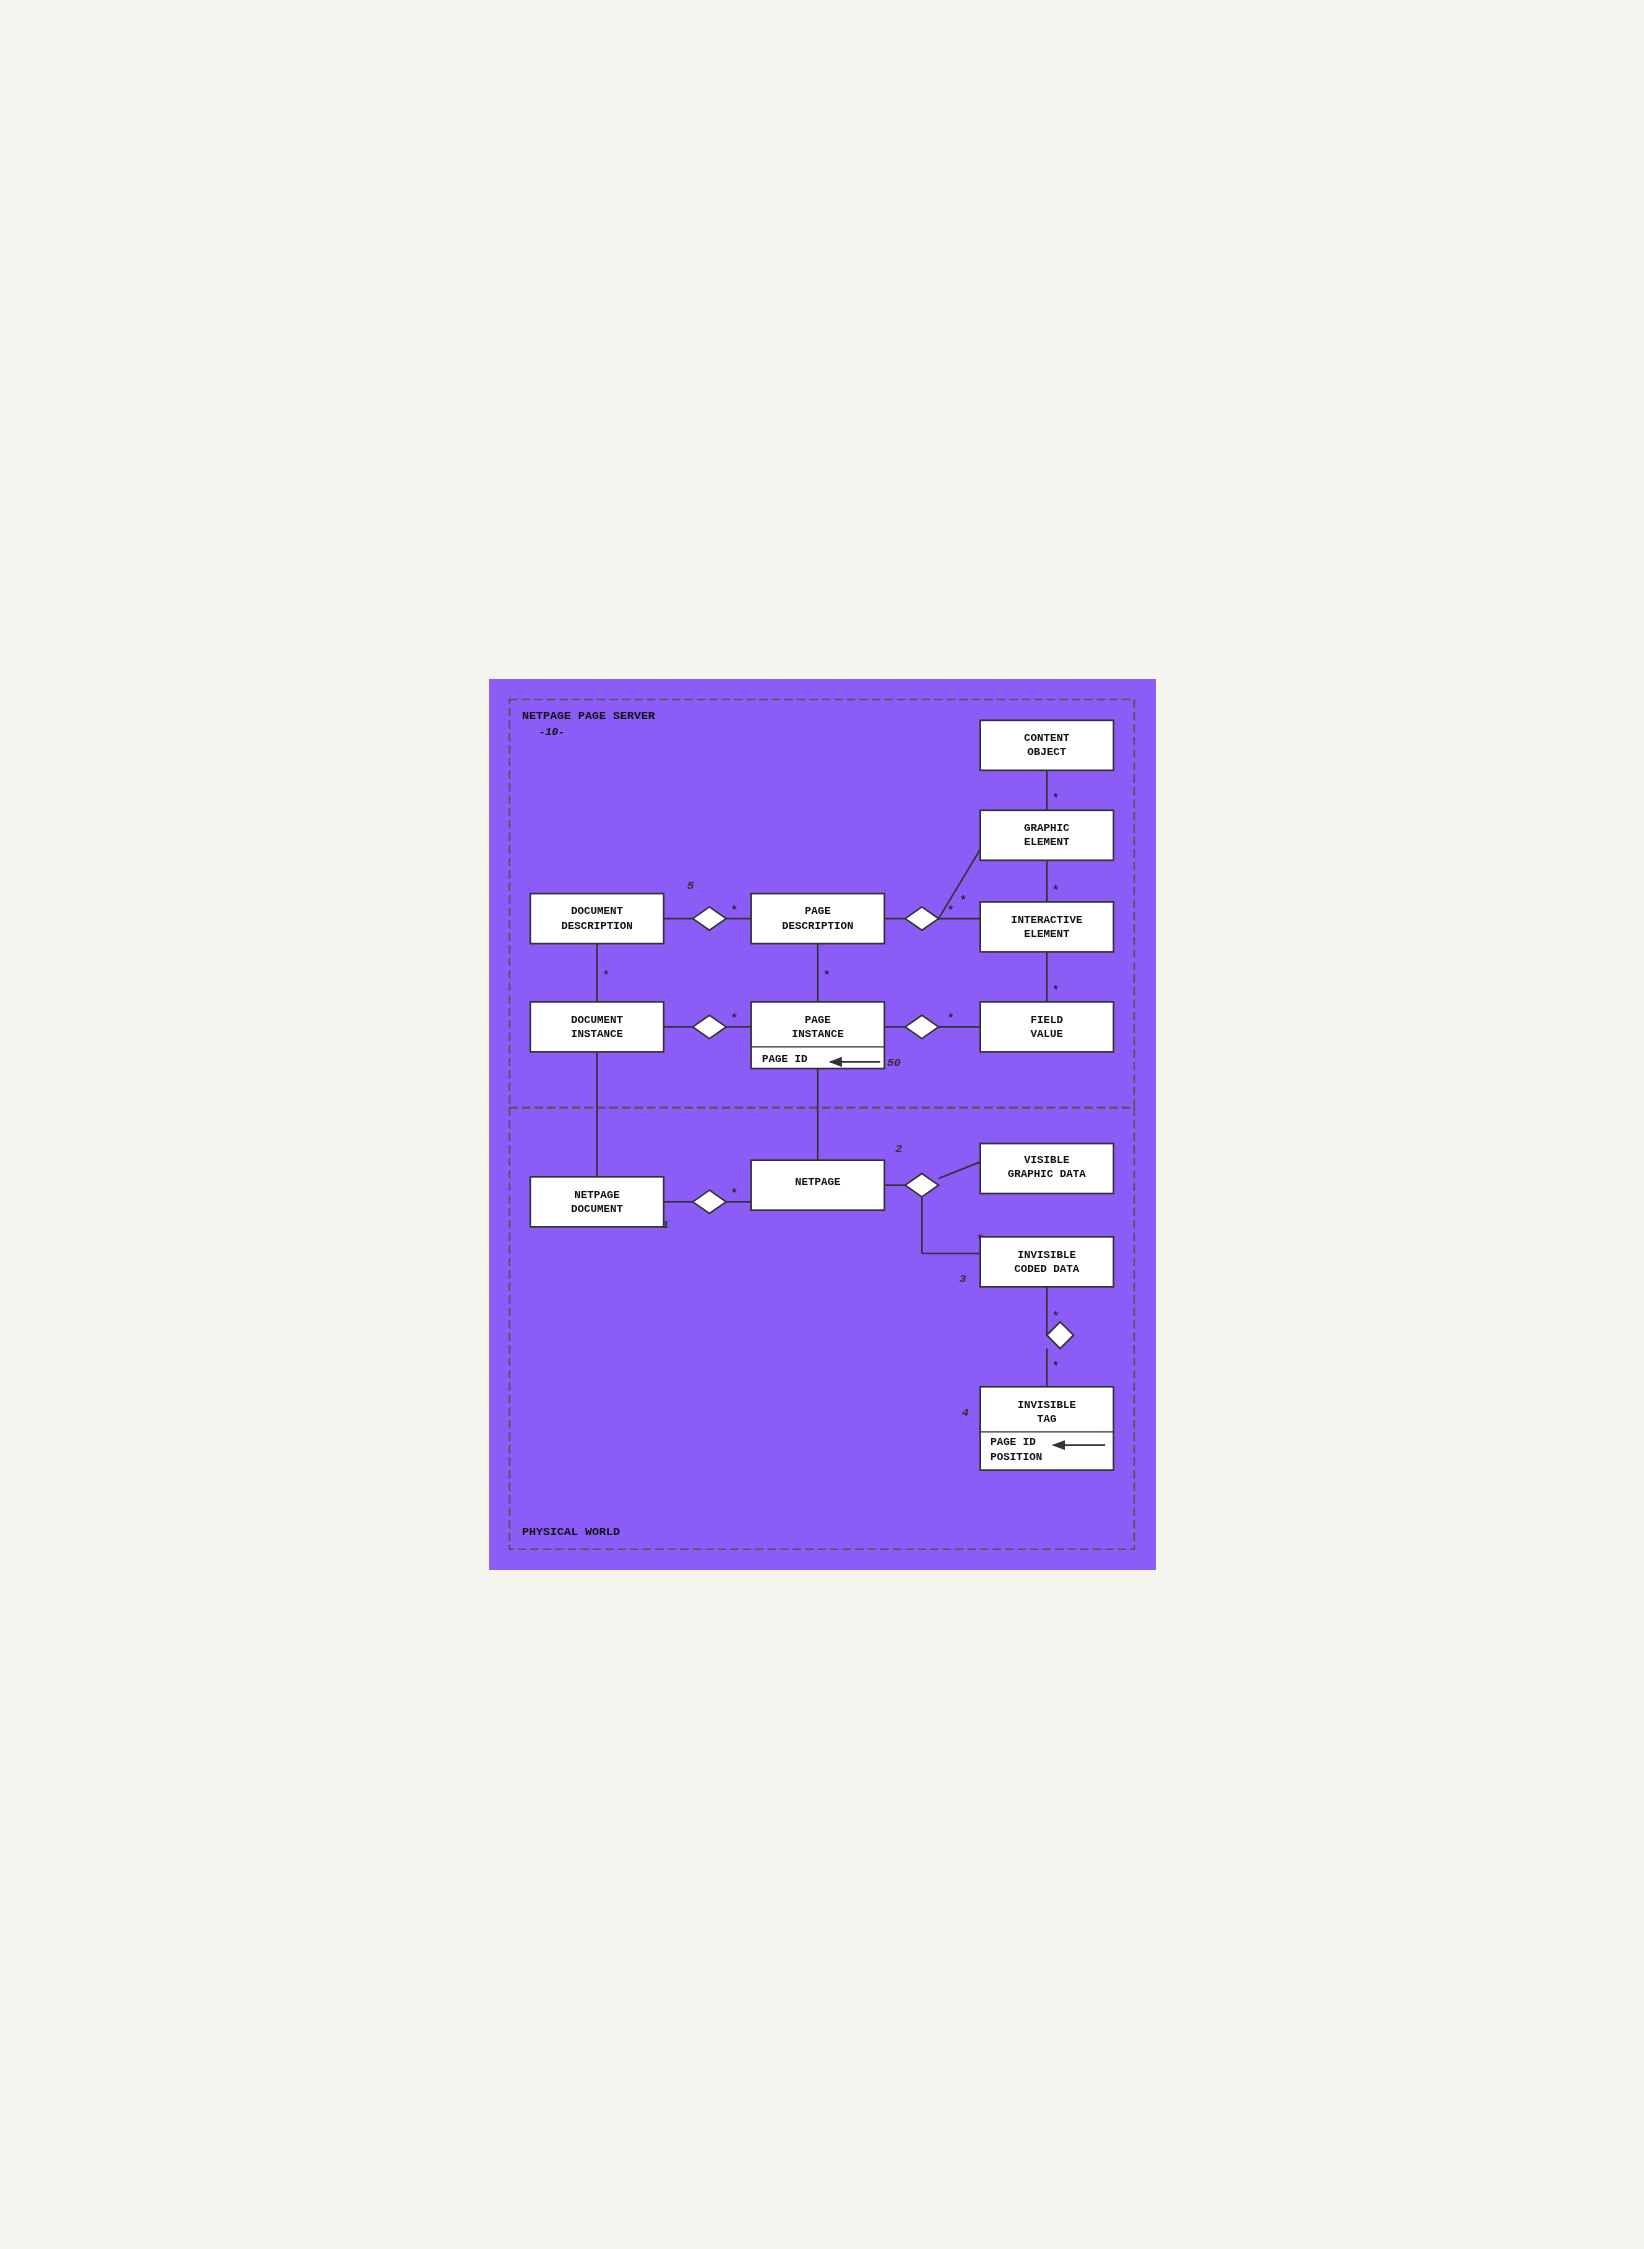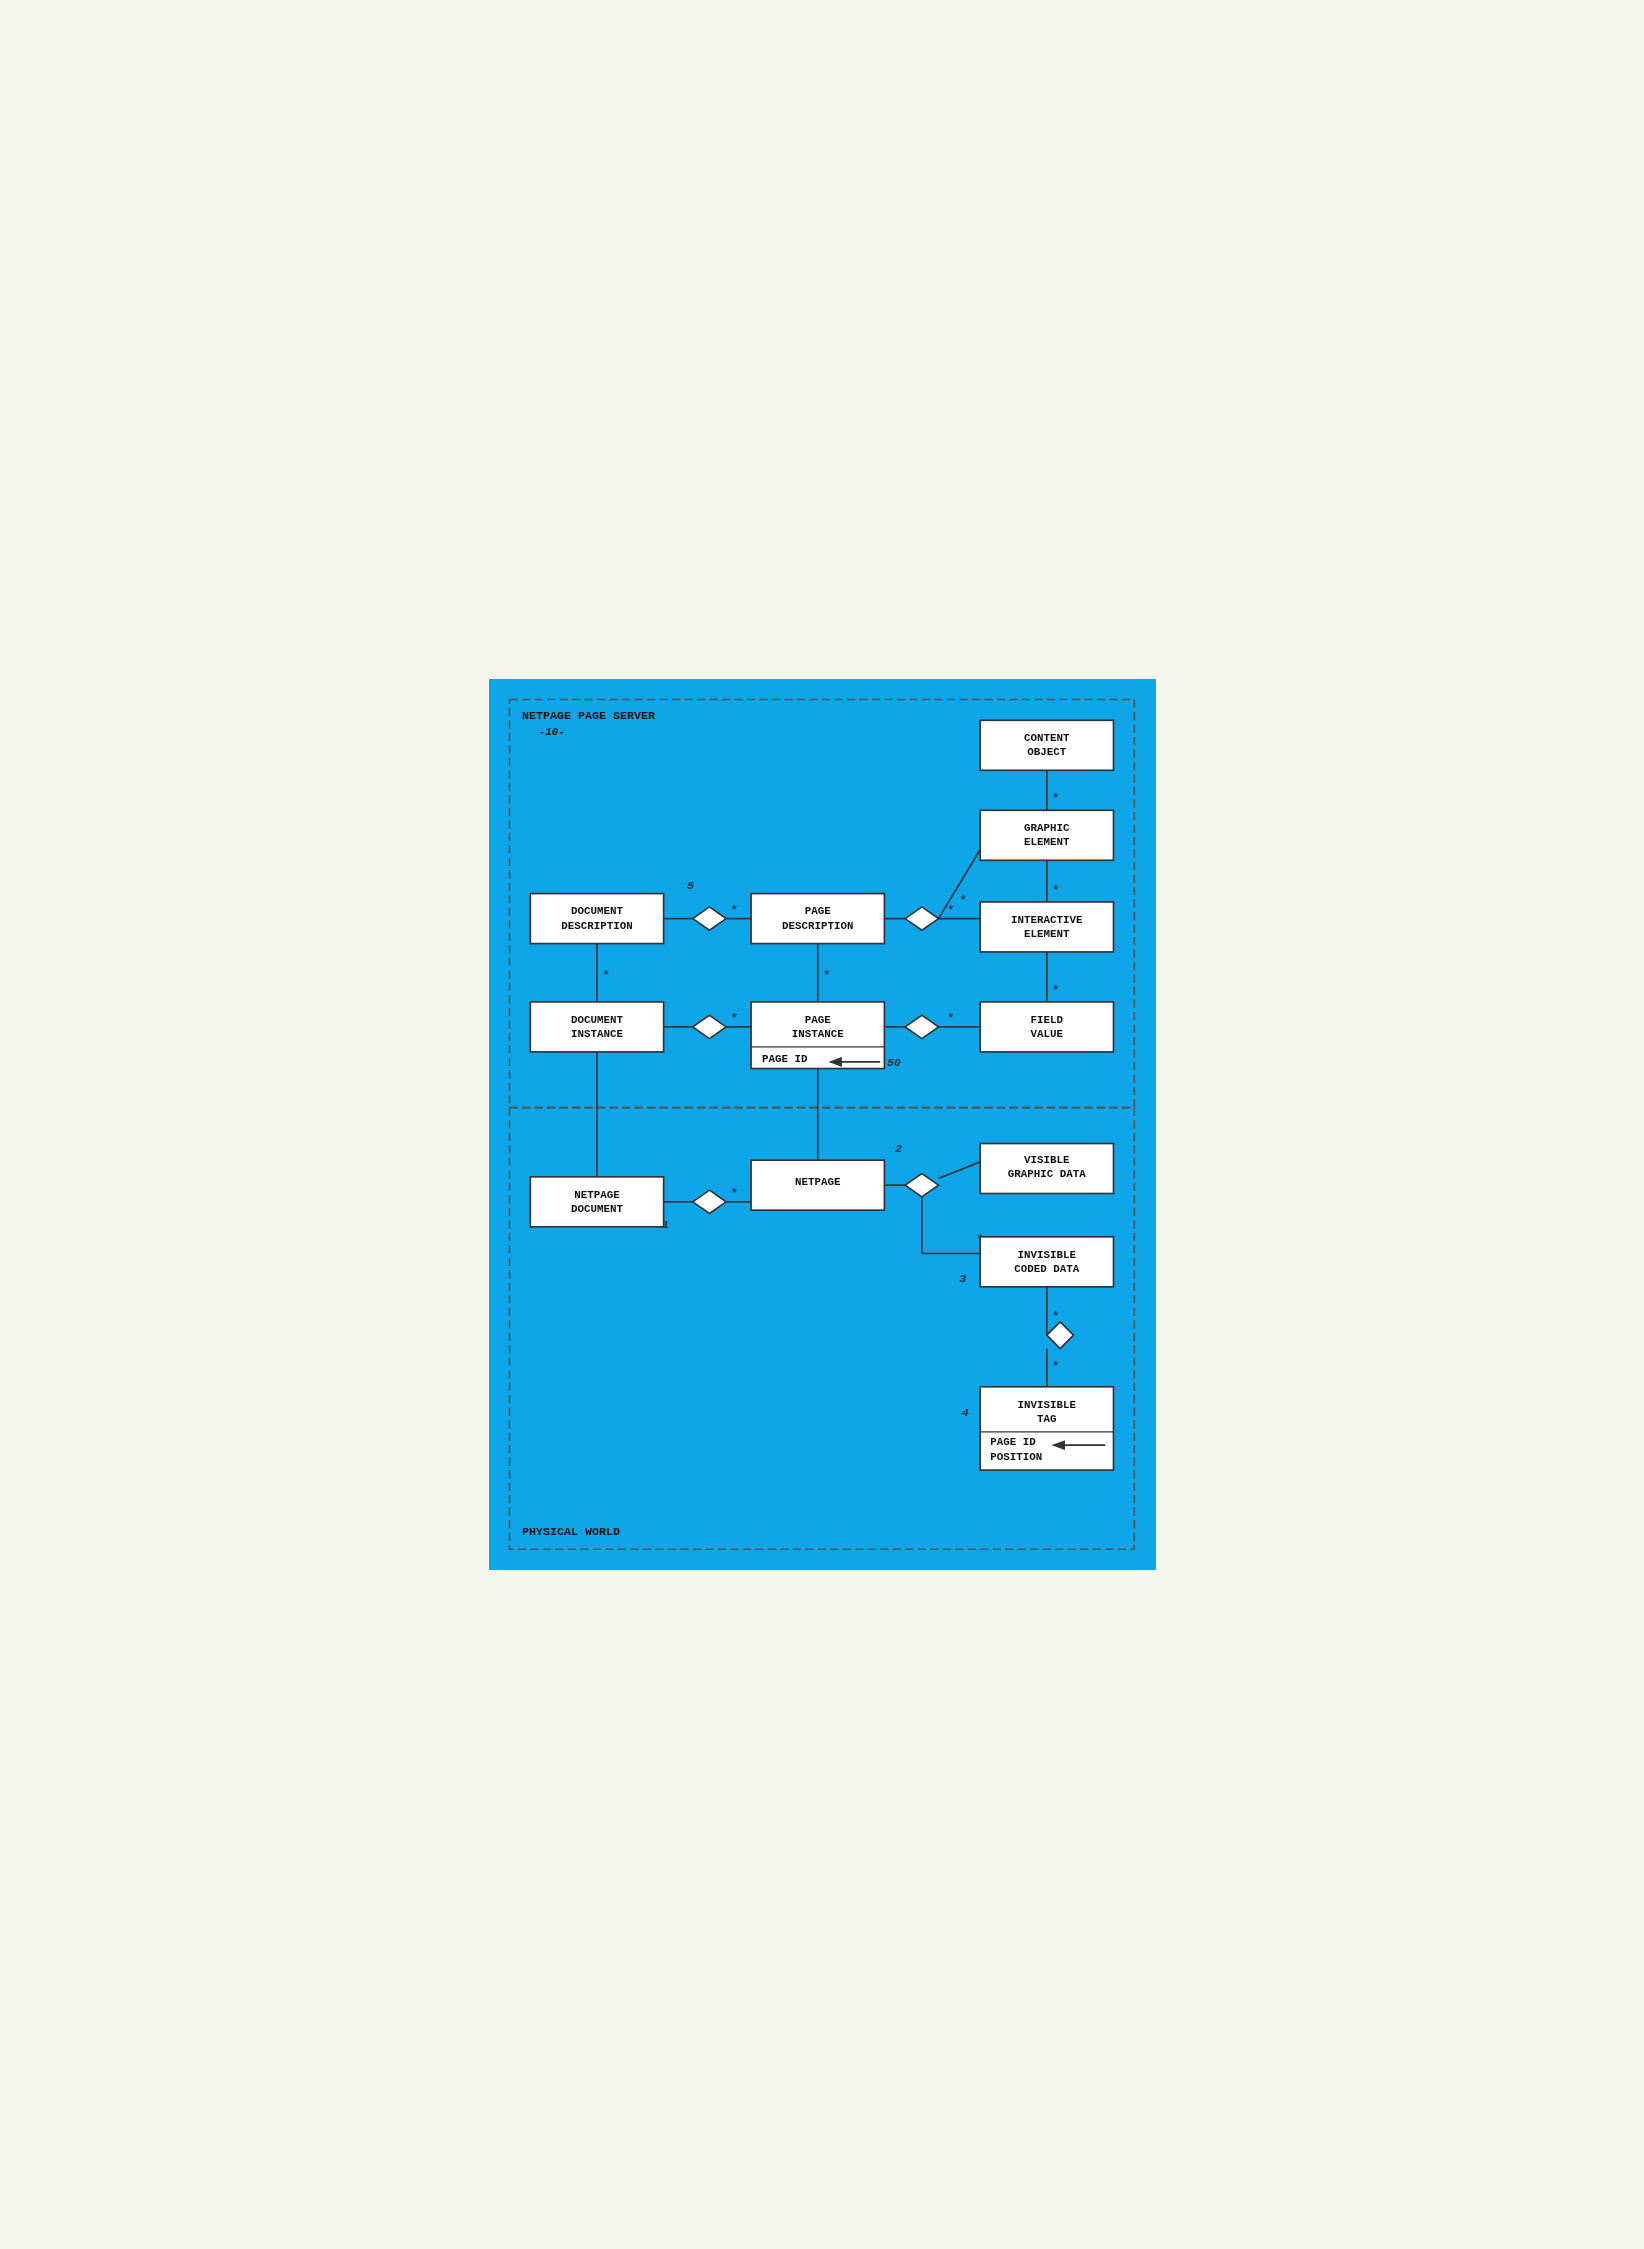--- a/index.html
+++ b/index.html
@@ -69,21 +69,21 @@
 
     text.number-label {
       font-size: 14px;
       font-style: italic;
       fill: #333;
     }
   </style>
 </head>
 <body>
 
-<div style="width:667px; background:#0ea5e9; padding:8.6px;">
+<div style="width:667px; background:#8b5cf6; padding:8.6px;">
 <svg class="diagram-svg" viewBox="0 0 780 1050" xmlns="http://www.w3.org/2000/svg">
 
   <defs>
     <marker id="arrowhead" markerWidth="8" markerHeight="6" refX="7" refY="3" orient="auto">
       <polygon points="0 0, 8 3, 0 6" fill="#333"></polygon>
     </marker>
     <marker id="arrowhead-left" markerWidth="8" markerHeight="6" refX="1" refY="3" orient="auto">
       <polygon points="8 0, 0 3, 8 6" fill="#333"></polygon>
     </marker>
   </defs>

